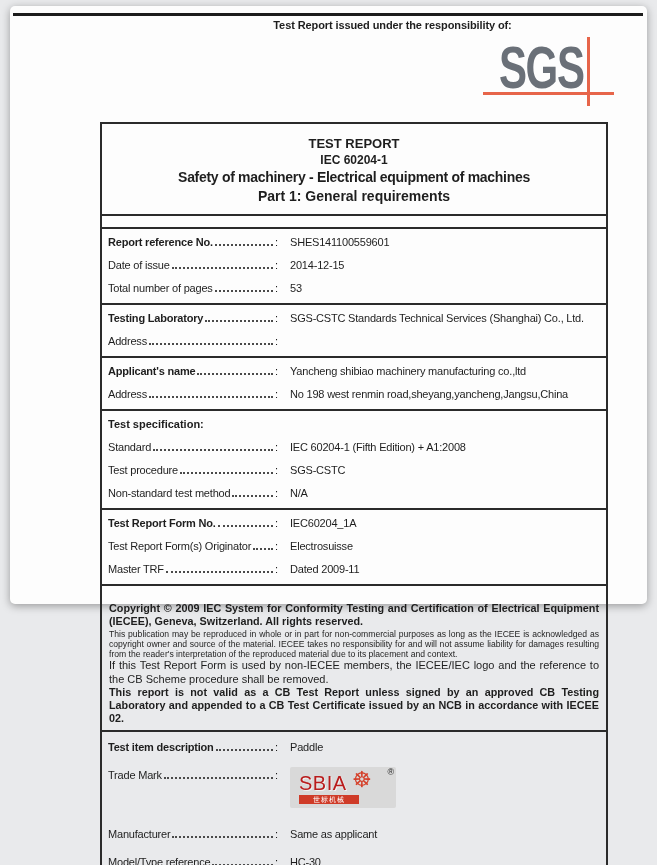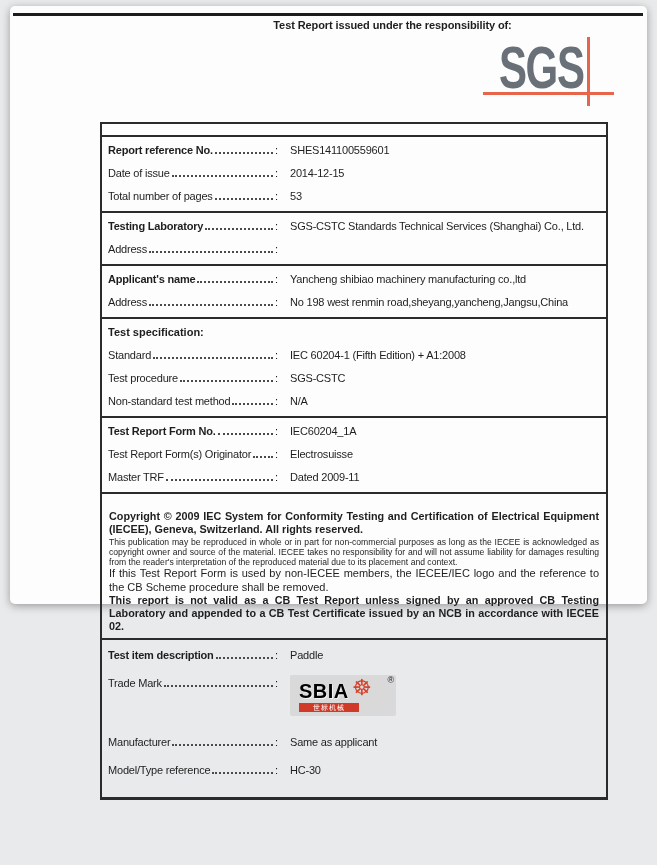--- a/index.html
+++ b/index.html
@@ -51,22 +51,22 @@
 
   
   .grp-item .row { padding-top:4px; padding-bottom:5px; }
   .grp-item { padding-bottom:12px; }
 
   
   .tm-row { align-items:flex-start; }
   .tm-row .lab { margin-top:0; }
   .logo-box { position:relative; width:106px; height:41px; background:#d9d9d9;
               border-radius:2px; margin:1px 0 2px; }
-  .sbia { position:absolute; left:9px; top:5px; font-size:20px; font-weight:bold;
-          color:#000000; letter-spacing:0.5px; line-height:22px;
+  .sbia { position:absolute; left:9px; top:5px; font-size:20px; font-weight:normal;
+          color:#b91c1c; letter-spacing:0.5px; line-height:22px;
           text-shadow:1px 1px 0 #f2f2f2; }
   .wheel { position:absolute; left:62px; top:2px; font-size:22px; color:#d5402a;
            line-height:22px; font-weight:normal; text-shadow:none; }
   .band { position:absolute; left:9px; bottom:4px; width:60px; height:9px;
           background:#cf3b28; color:#fff; font-size:7px; line-height:9px;
           text-align:center; letter-spacing:1px; overflow:hidden; }
   .reg { position:absolute; right:2px; top:-4px; font-size:9px; color:#1e1e1e; }
 </style>
 </head>
 <body>
@@ -76,20 +76,26 @@
 
     <div class="top-rule"></div>
     <div class="issued">Test Report issued under the responsibility of:</div>
 
     <div class="sgs-text">SGS</div>
     <div class="sgs-h"></div>
     <div class="sgs-v"></div>
 
     <div class="rtable">
 
+      <div class="titleblock">
+        <div class="t1">TEST REPORT</div>
+        <div class="t2">IEC 60204-1</div>
+        <div class="t3">Safety of machinery - Electrical equipment of machines</div>
+        <div class="t4">Part 1: General requirements</div>
+      </div>
 
       <div class="spacer"></div>
 
       <div class="group">
         <div class="row">
           <span class="lab">
               <span class="txt b">Report reference No.</span>
               <span class="dots"></span>
               <span class="colon">:</span>
             </span>

